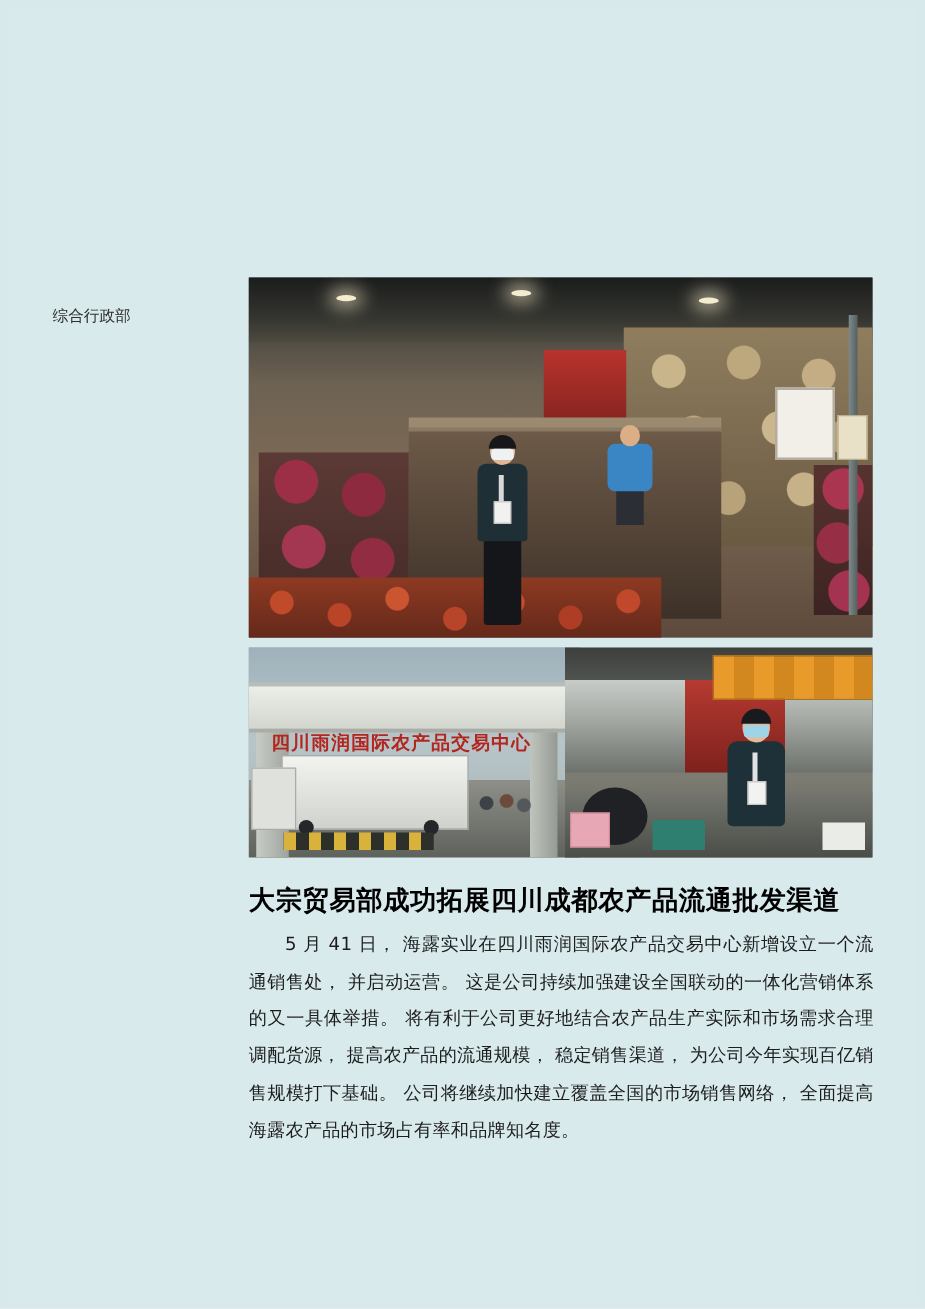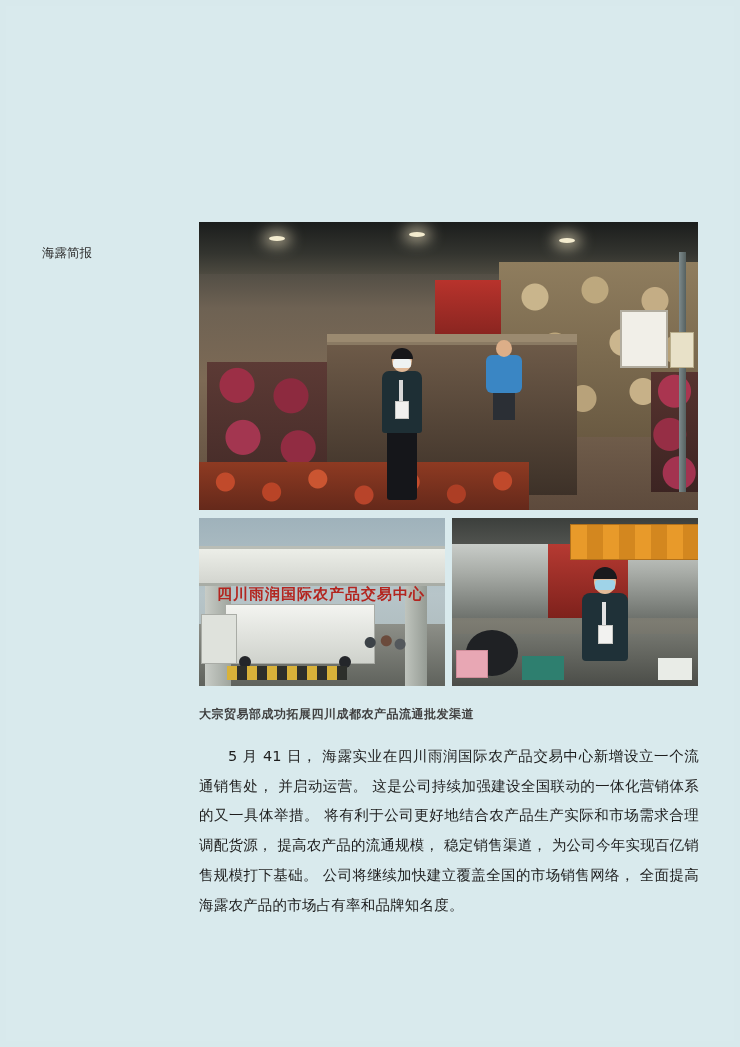--- a/index.html
+++ b/index.html
@@ -73,39 +73,40 @@
     background: #3a3b36;
   }
   .photo-left {
     position: absolute;
     left: 199px;
     top: 518px;
     width: 246px;
     height: 168px;
     overflow: hidden;
     background: #8d9aa0;
+    padding-left: 19px;
   }
   .photo-right {
     position: absolute;
     left: 452px;
     top: 518px;
     width: 246px;
     height: 168px;
     overflow: hidden;
     background: #6c6f6a;
   }
   .headline {
     position: absolute;
     left: 199px;
     top: 706px;
     width: 500px;
     font-family: Liberation Sans, sans-serif;
-    font-size: 12px;
+    font-size: 21px;
     font-weight: bold;
-    color: #404040;
+    color: #000000;
     letter-spacing: 0.5px;
   }
   .bodytext {
     position: absolute;
     left: 199px;
     top: 742px;
     width: 500px;
     font-family: "DejaVu Sans", sans-serif;
     font-size: 14.5px;
     line-height: 2.05;
@@ -295,21 +296,21 @@
   .r-whitebox { position:absolute; right:6px; bottom:6px; width:34px; height:22px; background:#e9ece7; }
 </style>
 </head>
 <body>
 
 <div class="page">
   <div class="page-frame"></div>
 
 
   <div class="meta">
-    <div>海露简报</div>
+    <div>综合行政部</div>
   </div>
 
   <div class="photo-main">
     <div class="ph m-bg">
       <div class="m-ceiling"></div>
       <div class="m-lamp" style="left:70px;top:14px;"></div>
       <div class="m-lamp" style="left:210px;top:10px;"></div>
       <div class="m-lamp" style="left:360px;top:16px;"></div>
       <div class="m-sackwall"></div>
       <div class="m-redtruck"></div>

